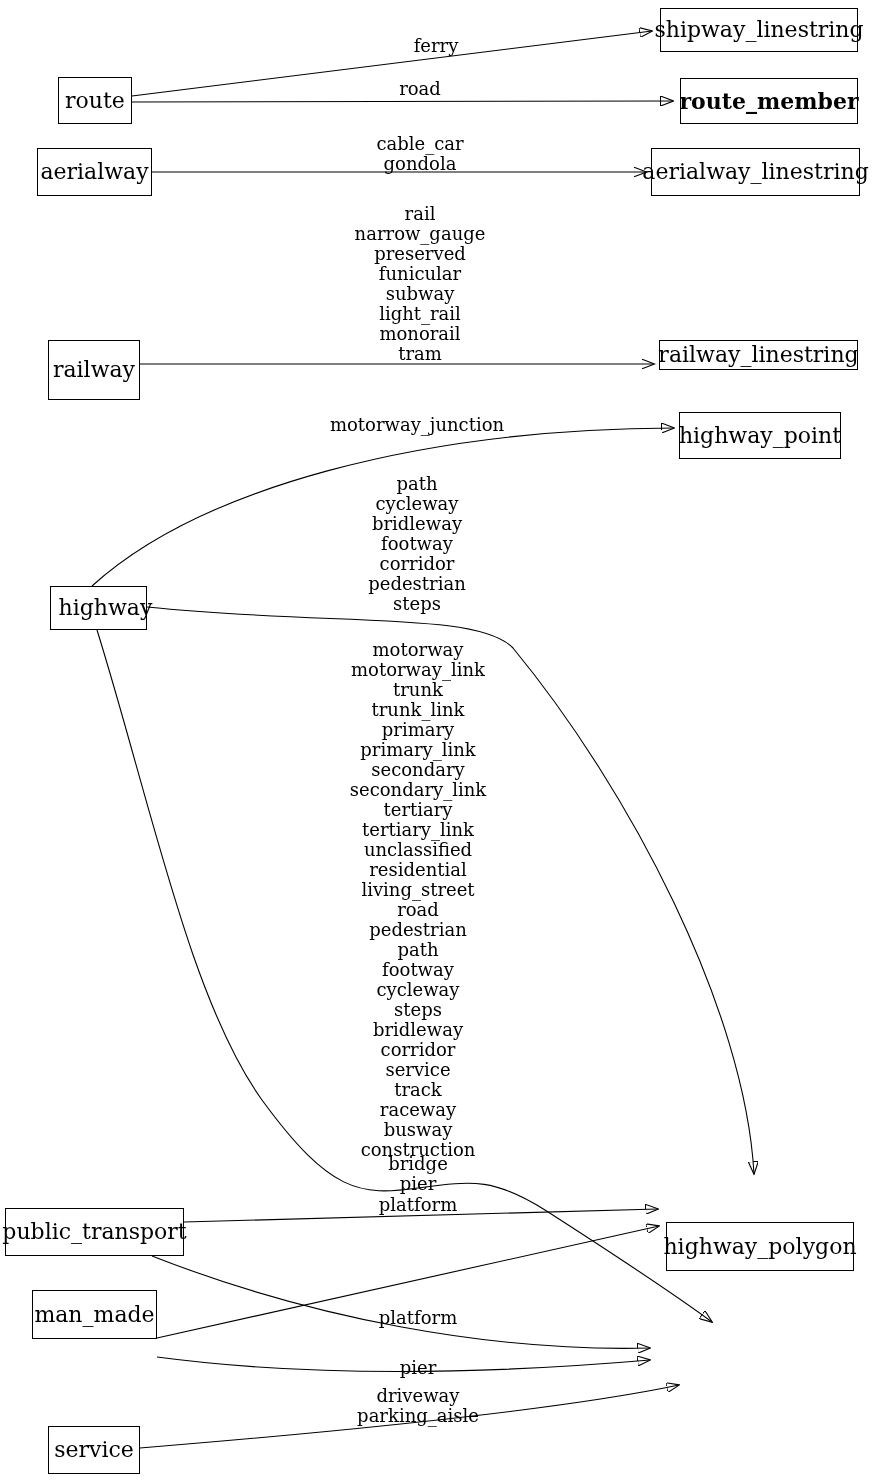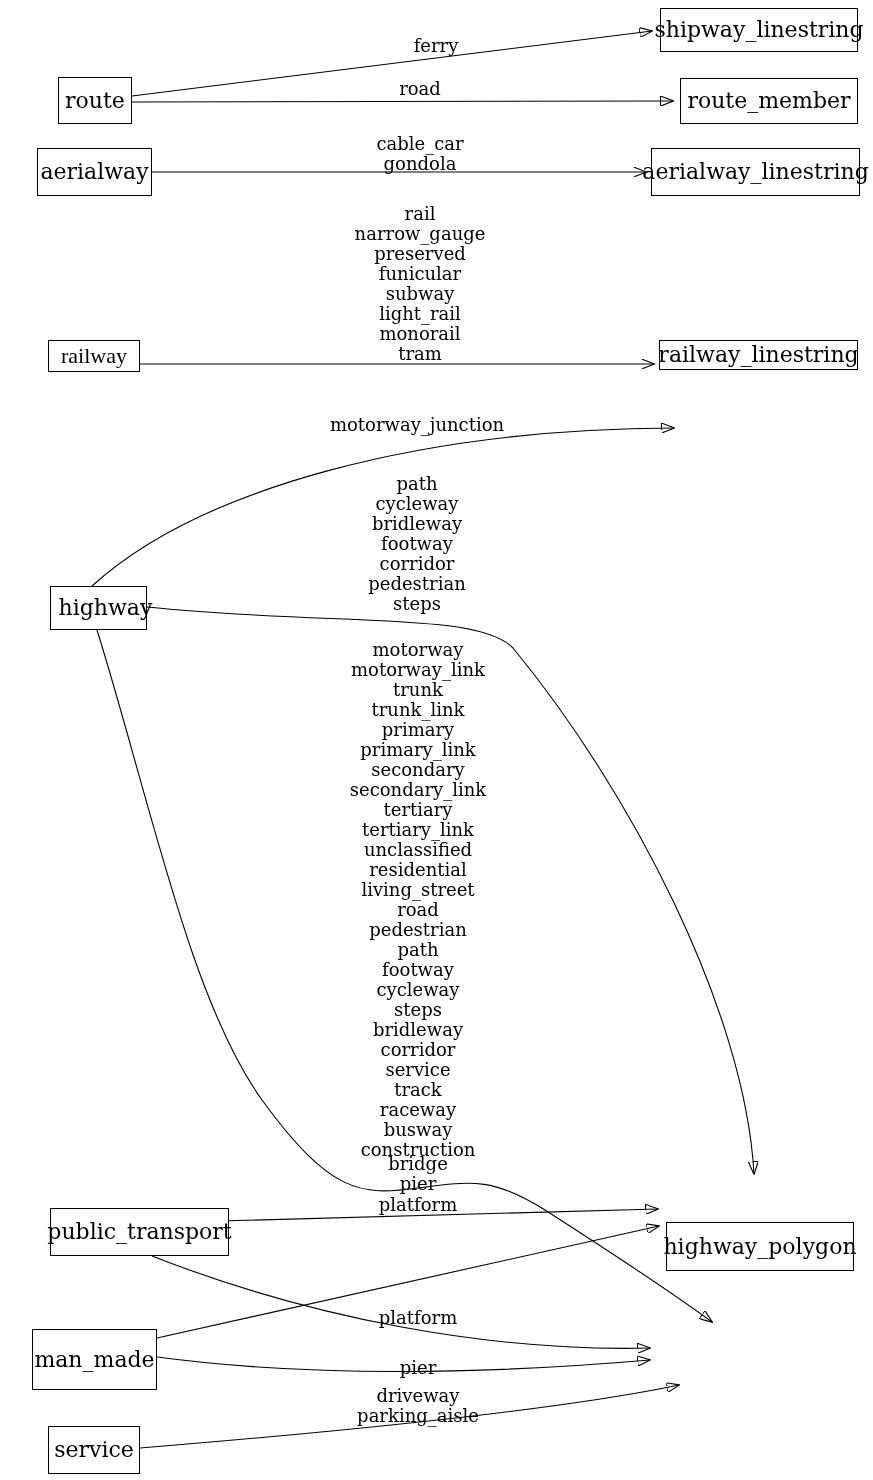--- a/index.html
+++ b/index.html
@@ -54,45 +54,48 @@
     <path d="M157,1357 C330,1380 510,1372 650,1360" marker-end="url(#arrow)"></path>
     <path d="M140,1448 C360,1430 570,1408 679,1385" marker-end="url(#arrow)"></path>
   </svg>
 
   <div class="node" style="left:58px;top:77px;width:74px;height:47px;">
     <span>route</span>
   </div>
   <div class="node" style="left:660px;top:8px;width:198px;height:44px;">
     <span>shipway_linestring</span>
   </div>
-  <div class="node" style="left:680px;top:78px;width:178px;height:46px;">
+  <div class="node" style="left:680px;top:78px;width:178px;height:46px;font-weight:bold;">
     <span>route_member</span>
   </div>
   <div class="node" style="left:37px;top:148px;width:115px;height:48px;">
     <span>aerialway</span>
   </div>
   <div class="node" style="left:651px;top:148px;width:209px;height:48px;">
     <span>aerialway_linestring</span>
   </div>
-  <div class="node" style="left:48px;top:340px;width:92px;height:32px;font-family:Liberation Serif, serif;">
+  <div class="node" style="left:48px;top:340px;width:92px;height:60px;">
     <span>railway</span>
   </div>
   <div class="node" style="left:659px;top:340px;width:199px;height:30px;text-align:center;">
     <span>railway_linestring</span>
   </div>
   <div class="node" style="left:50px;top:586px;width:97px;height:44px;padding-left:14px;">
     <span>highway</span>
   </div>
+  <div class="node" style="left:679px;top:412px;width:162px;height:47px;">
+    <span>highway_point</span>
+  </div>
   <div class="node" style="left:666px;top:1183px;width:188px;height:49px;margin-top:39px;">
     <span>highway_polygon</span>
   </div>
-  <div class="node" style="left:5px;top:1208px;width:179px;height:48px;margin-left:45px;">
+  <div class="node" style="left:5px;top:1208px;width:179px;height:48px;">
     <span>public_transport</span>
   </div>
-  <div class="node" style="left:32px;top:1329px;width:125px;height:61px;">
+  <div class="node" style="left:32px;top:1290px;width:125px;height:49px;">
     <span>man_made</span>
   </div>
   <div class="node" style="left:48px;top:1426px;width:92px;height:48px;">
     <span>service</span>
   </div>
 
   <div class="elabel" style="left:420px;top:36px;margin-left:16px;">ferry</div>
   <div class="elabel" style="left:420px;top:79px;">road</div>
   <div class="elabel" style="left:420px;top:134px;">cable_car
 gondola</div>

